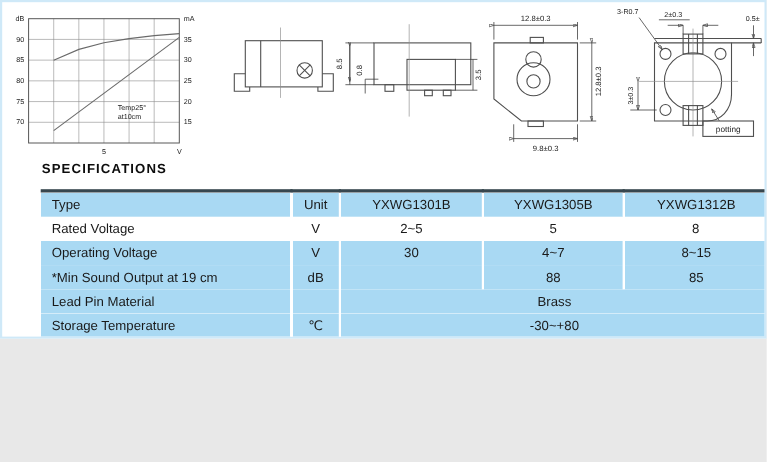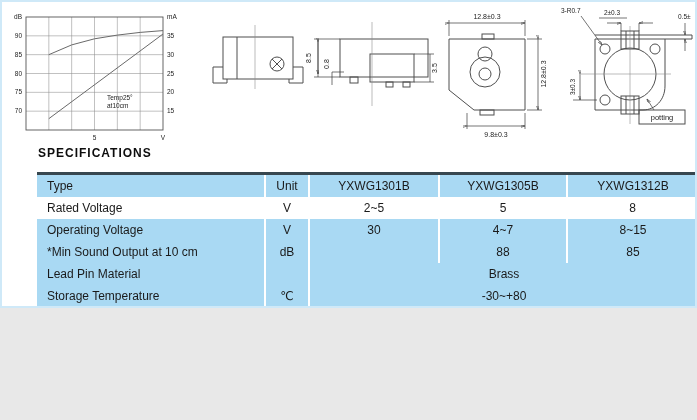--- a/index.html
+++ b/index.html
@@ -203,21 +203,21 @@
           <td>8</td>
         </tr>
         <tr class="blue">
           <td class="lbl">Operating Voltage</td>
           <td>V</td>
           <td>30</td>
           <td>4~7</td>
           <td>8~15</td>
         </tr>
         <tr class="blue">
-          <td class="lbl">*Min Sound Output at 10 cm</td>
+          <td class="lbl">*Min Sound Output at 19 cm</td>
           <td>dB</td>
           <td></td>
           <td>88</td>
           <td>85</td>
         </tr>
         <tr class="blue">
           <td class="lbl">Lead Pin Material</td>
           <td></td>
           <td colspan="3">Brass</td>
         </tr>

